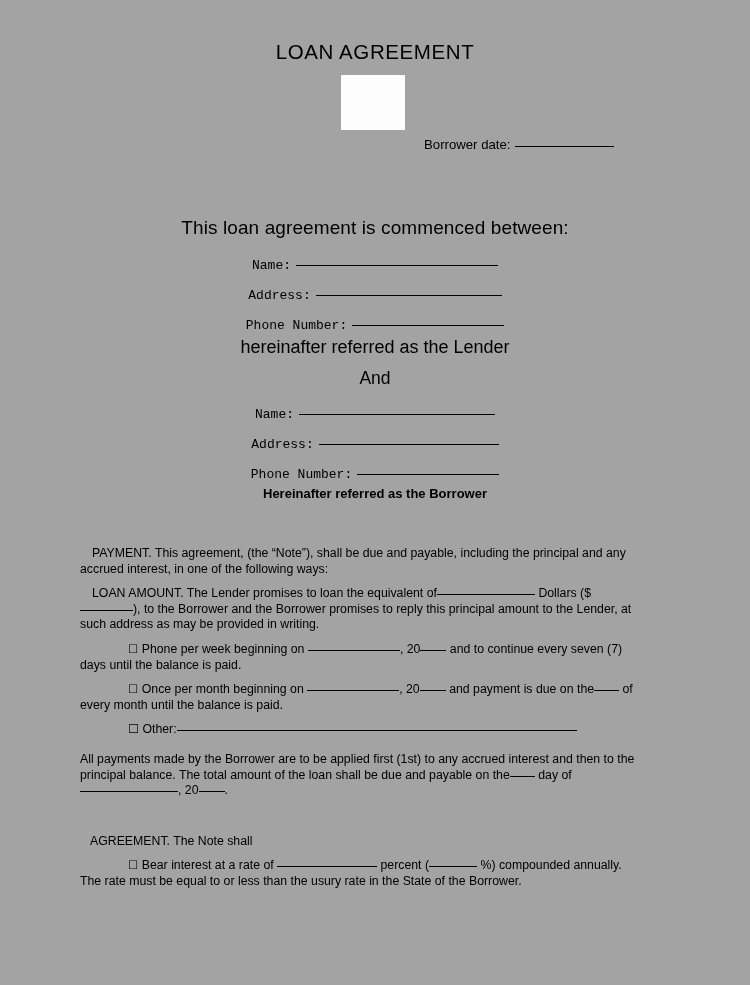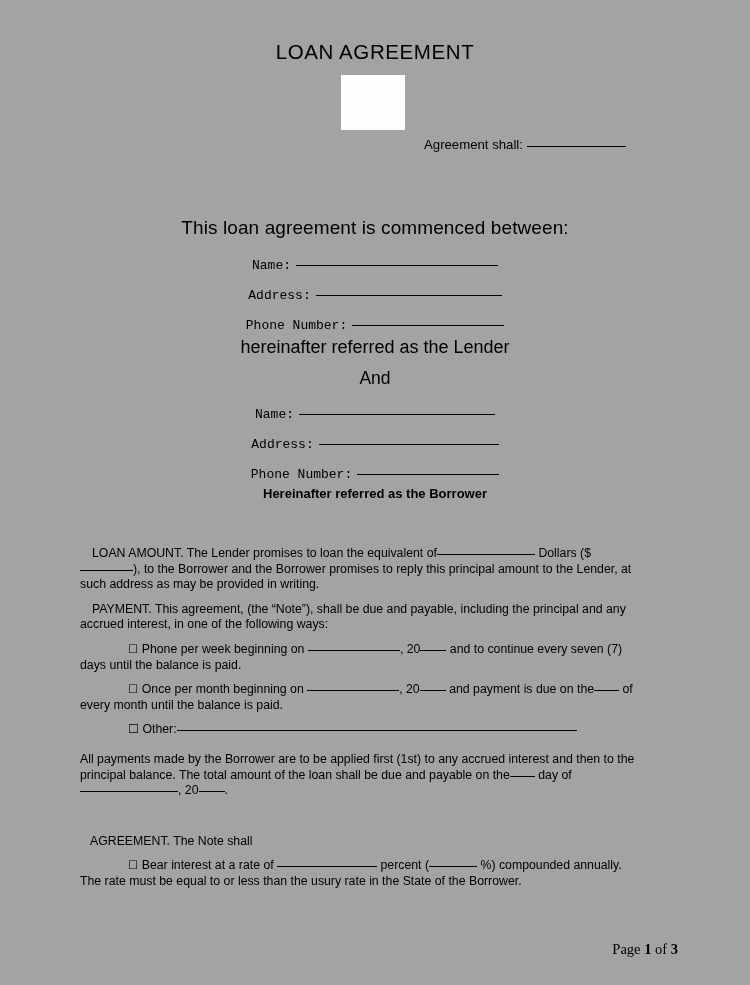--- a/index.html
+++ b/index.html
@@ -192,21 +192,21 @@
 <body>
 
 <div class="page">
 
   <div class="logo-ghost"></div>
 
   <div class="doc-title">LOAN AGREEMENT</div>
 
   <div class="meta-block">
     <div class="meta-row">
-      <span class="meta-label">Agreement shall:</span><span class="rule rule-date"></span>
+      <span class="meta-label">Borrower date:</span><span class="rule rule-date"></span>
     </div>
   </div>
 
   <div class="commenced">This loan agreement is commenced between:</div>
 
   <div class="party party-lender">
     <div class="field-row">
       <span class="field-label">Name:</span><span class="field-rule w-name"></span>
     </div>
     <div class="field-row">
@@ -228,31 +228,31 @@
       <span class="field-label">Address:</span><span class="field-rule w-addr2"></span>
     </div>
     <div class="field-row">
       <span class="field-label">Phone Number:</span><span class="field-rule w-phone2"></span>
     </div>
   </div>
 
   <div class="role-caption role-borrower">Hereinafter referred as the Borrower</div>
 
   <div class="body-col">
+
+    <p class="para">
+      <span class="indent-head">PAYMENT.</span>
+      <span>This agreement, (the “Note”), shall be due and payable, including the principal and any accrued interest, in one of the following ways:</span>
+    </p>
 
     <p class="para">
       <span class="indent-head">LOAN AMOUNT.</span>
       <span>The Lender promises to loan the equivalent of</span><span class="ul ul-amount"></span>
       <span>Dollars ($</span><span class="ul ul-dollar"></span><span>),</span>
       <span>to the Borrower and the Borrower promises to reply this principal amount to the Lender, at such address as may be provided in writing.</span>
-    </p>
-
-    <p class="para">
-      <span class="indent-head">PAYMENT.</span>
-      <span>This agreement, (the “Note”), shall be due and payable, including the principal and any accrued interest, in one of the following ways:</span>
     </p>
 
     <p class="opt">
       <span class="cb">☐</span>
       <span>Phone per week beginning on</span>
       <span class="ul ul-date"></span><span>, 20</span><span class="ul ul-yr"></span>
       <span>and to continue every seven (7) days until the balance is paid.</span>
     </p>
 
     <p class="opt">
@@ -287,17 +287,14 @@
     <p class="opt">
       <span class="cb">☐</span>
       <span>Bear interest at a rate of</span>
       <span class="ul ul-rate"></span>
       <span>percent (</span><span class="ul ul-pct"></span>
       <span>%) compounded annually. The rate must be equal to or less than the usury rate in the State of the Borrower.</span>
     </p>
 
   </div>
 
-  <div class="footer">
-    <span>Page </span><b>1</b><span> of </span><b>3</b>
-  </div>
 
 </div>
 
 </body></html>

